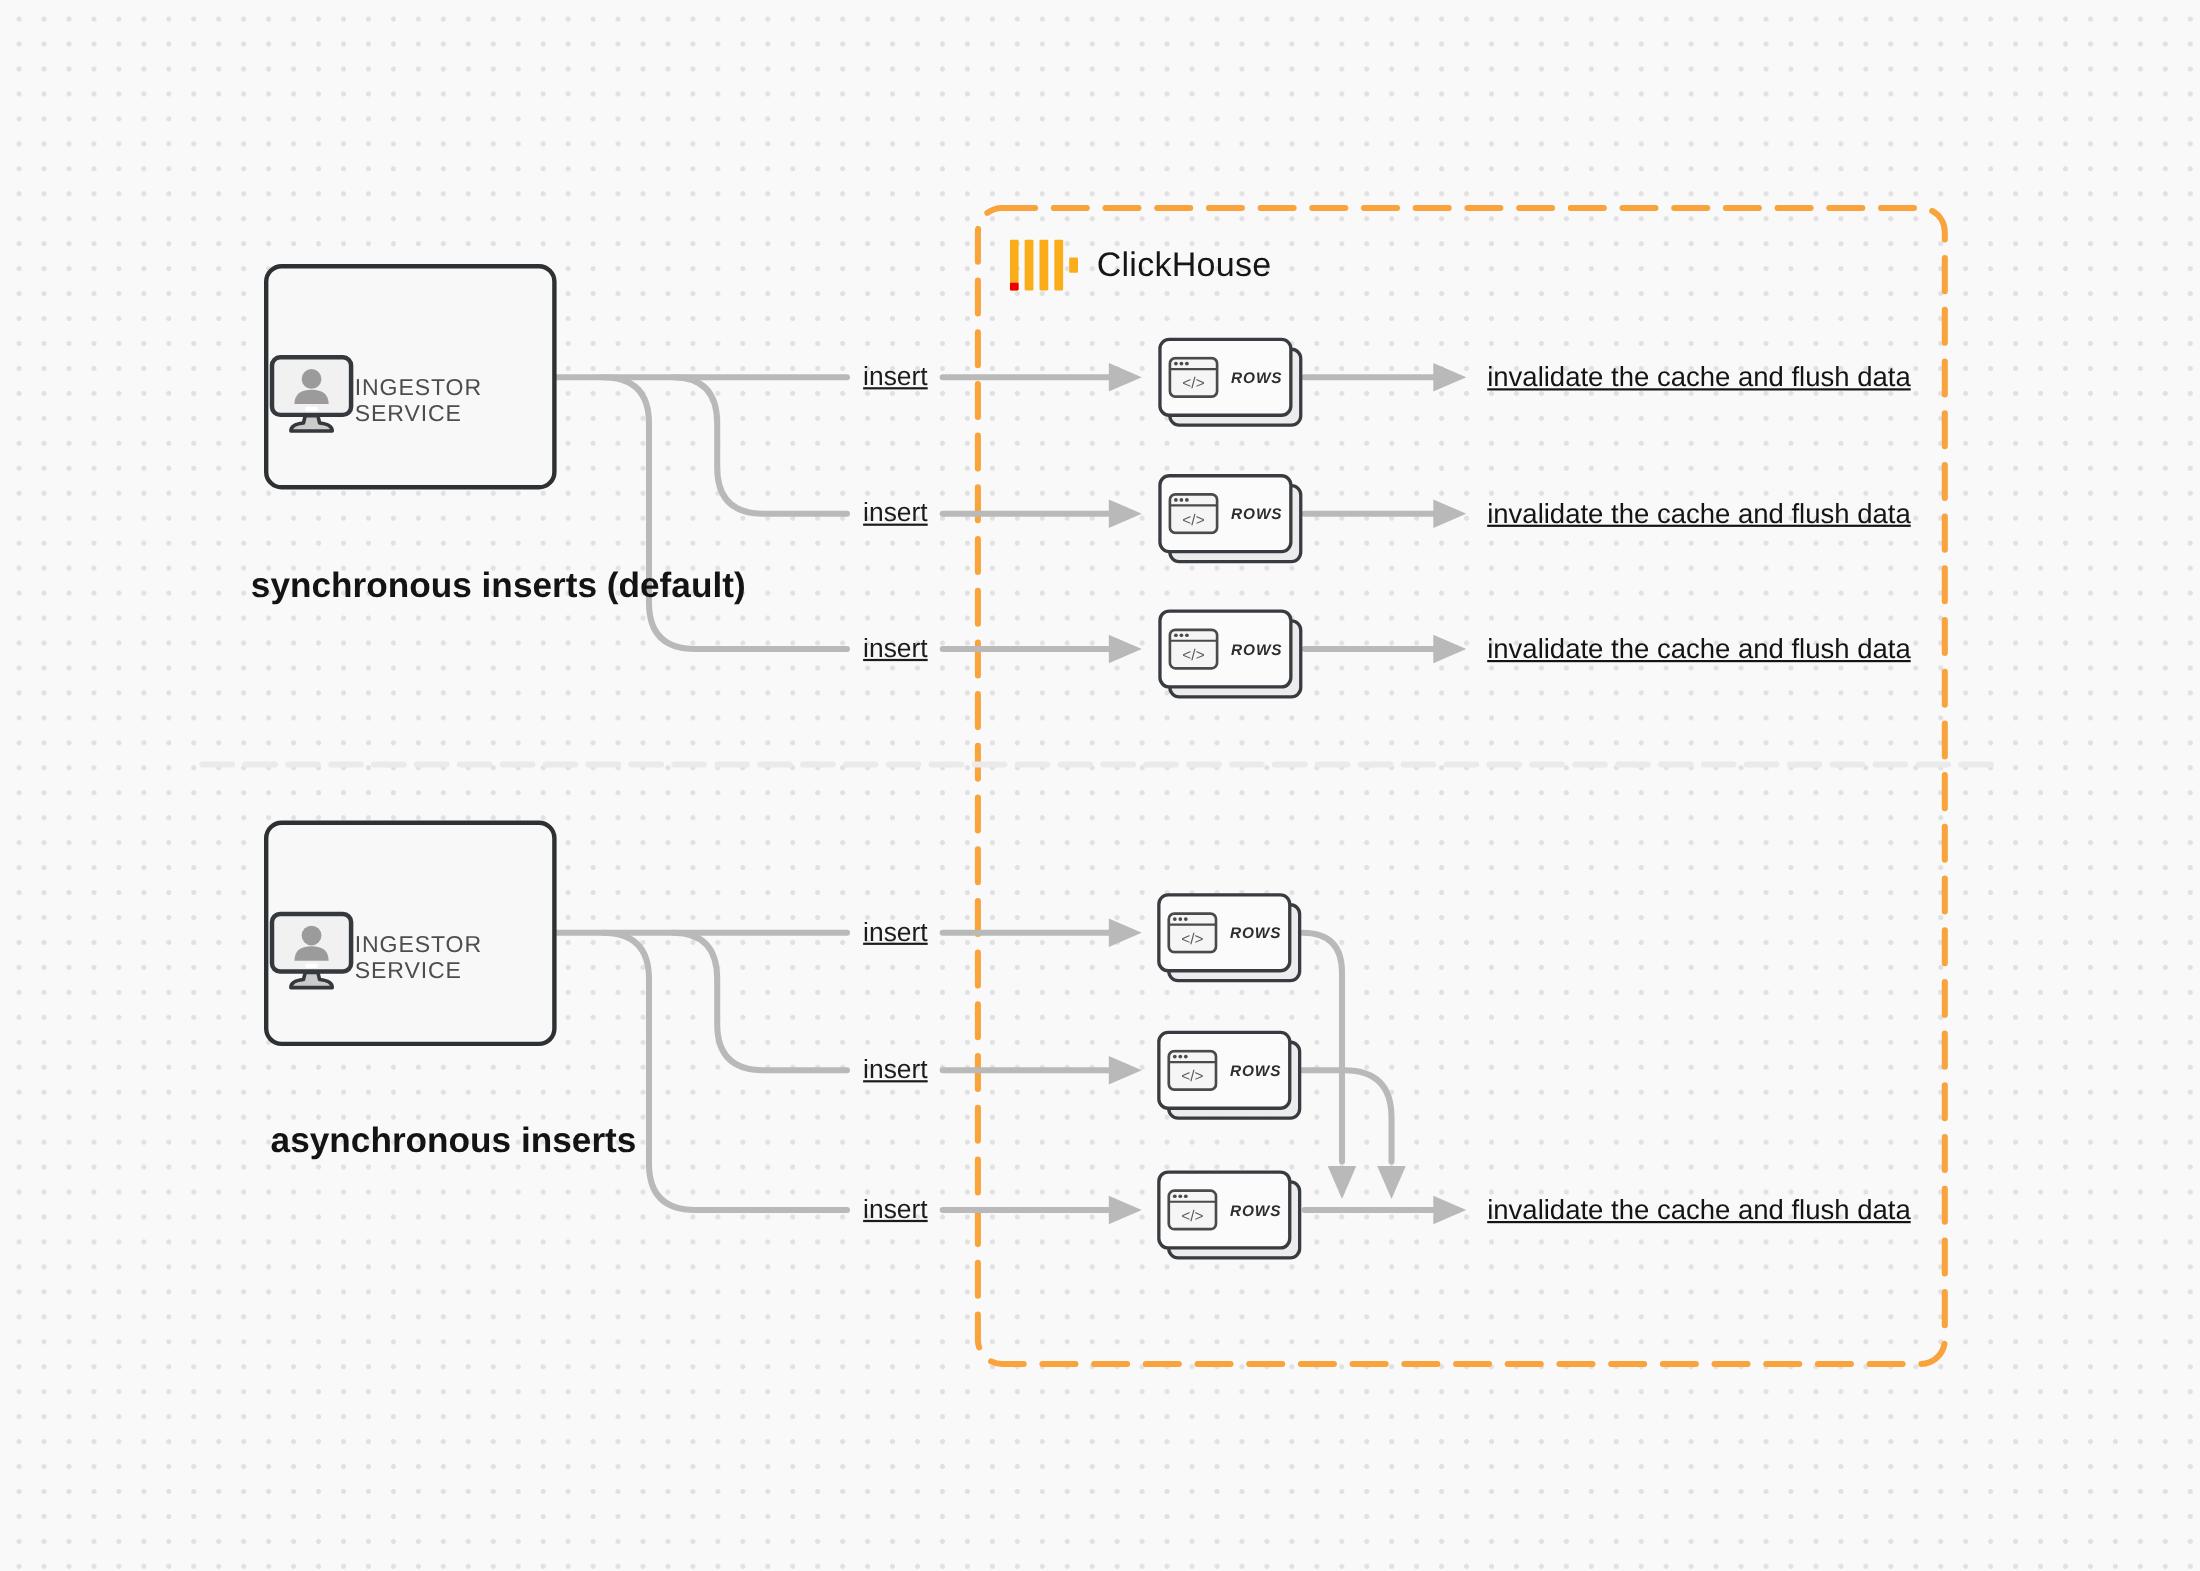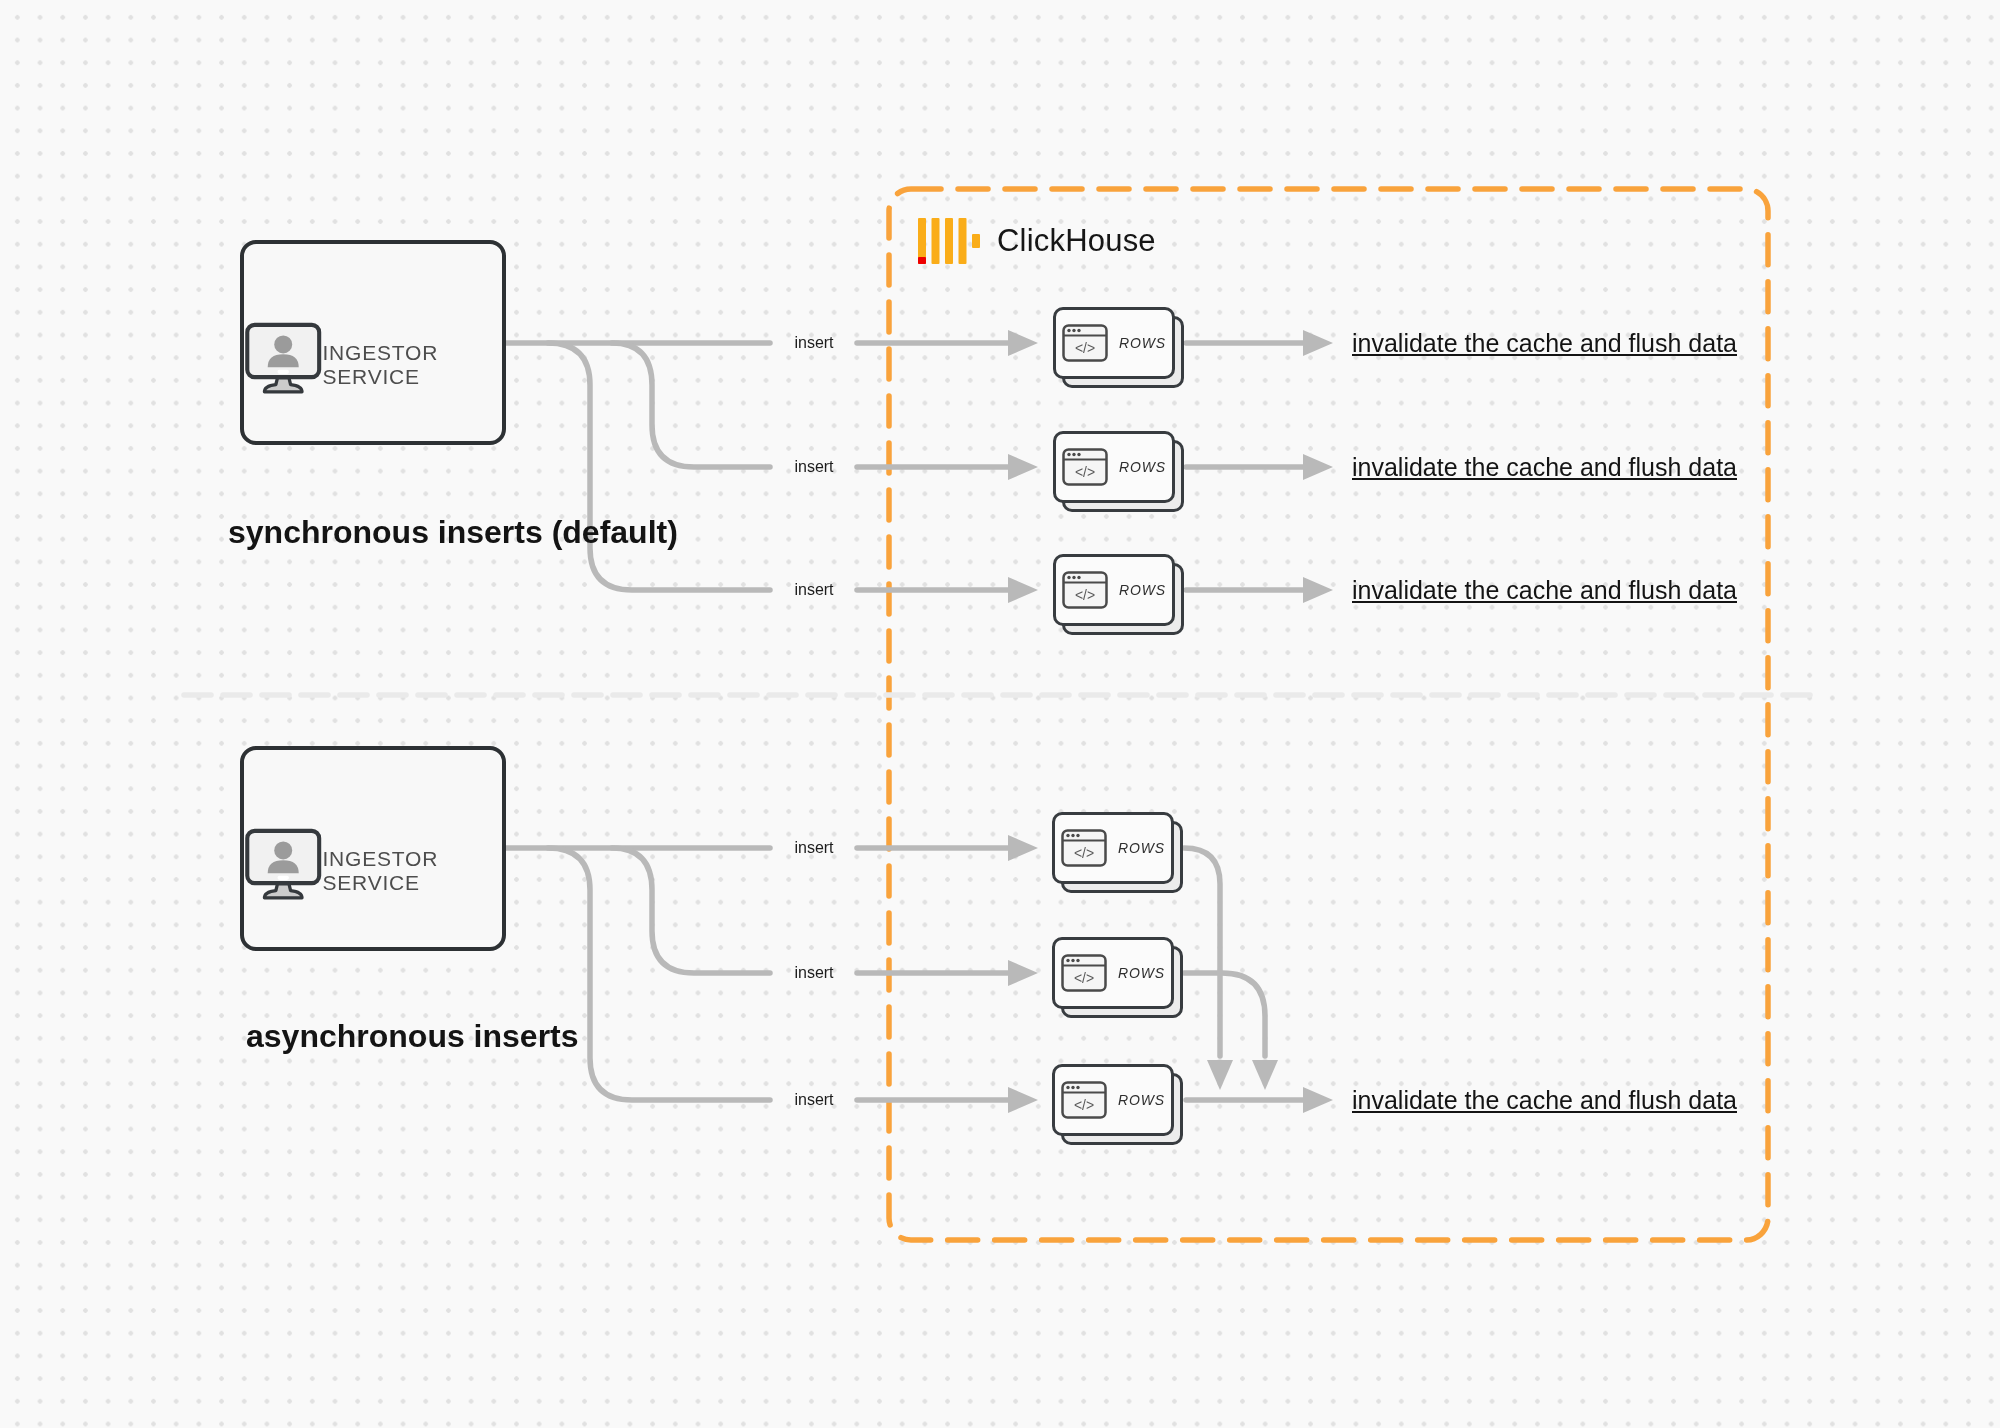--- a/index.html
+++ b/index.html
@@ -21,38 +21,38 @@
   .ingestor-label{
     margin-top:10px;font-size:21px;color:#4d4d4d;letter-spacing:0.8px;
   }
   
   .caption{
     position:absolute;font-size:32px;font-weight:bold;color:#141414;white-space:nowrap;
   }
   
   .insert-label{
     position:absolute;width:84px;height:32px;line-height:32px;text-align:center;
-    font-size:16px;color:#1c1c1c;
+    font-size:24px;color:#1c1c1c;text-decoration:underline;
   }
   .result-label{
     position:absolute;height:32px;line-height:32px;font-size:25px;color:#141414;white-space:nowrap;text-decoration:underline;
   }
   
   .rows-card{position:absolute;width:122px;height:72px;}
   .card-back{
     position:absolute;left:9px;top:9px;width:122px;height:72px;box-sizing:border-box;
     background:#ececec;border:3px solid #383c40;border-radius:10px;
   }
   .card-front{
     position:absolute;left:0;top:0;width:122px;height:72px;box-sizing:border-box;
     background:#fbfbfb;border:3px solid #383c40;border-radius:10px;
     display:flex;align-items:center;justify-content:center;gap:11px;
   }
   .rows-label{
-    font-size:14px;font-style:italic;font-weight:400;color:#2e2e2e;letter-spacing:0.8px;
+    font-size:14px;font-style:italic;font-weight:700;color:#2e2e2e;letter-spacing:0.8px;
   }
   
   .ch-logo{position:absolute;left:918px;top:216px;display:flex;align-items:center;gap:17px;}
   .ch-name{font-size:31px;font-weight:500;color:#161616;letter-spacing:0.2px;}
 </style>
 </head>
 <body>
 
 <svg class="layer" viewBox="0 0 2000 1428">
 

